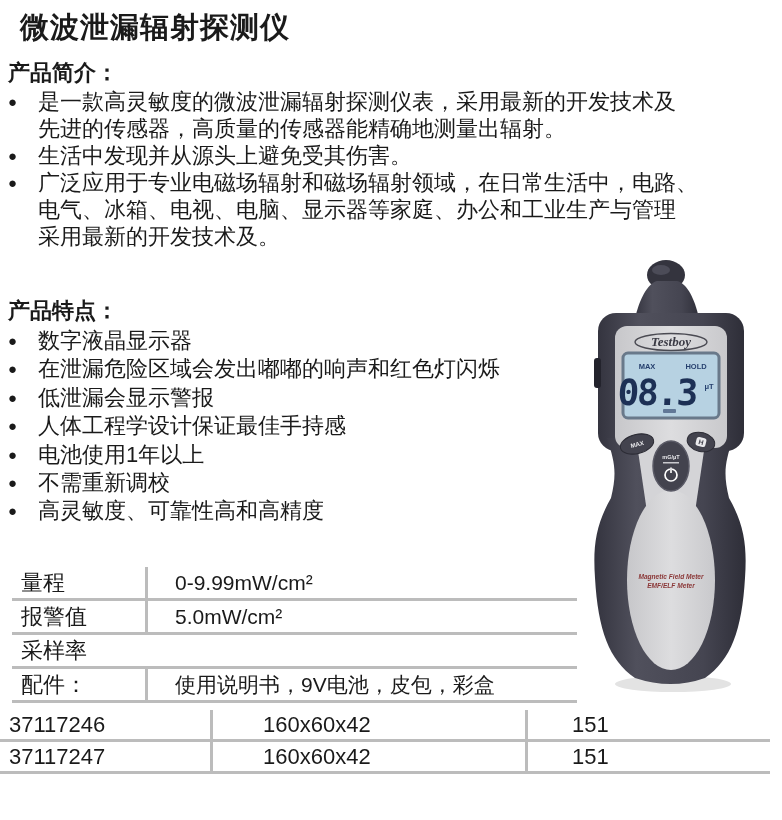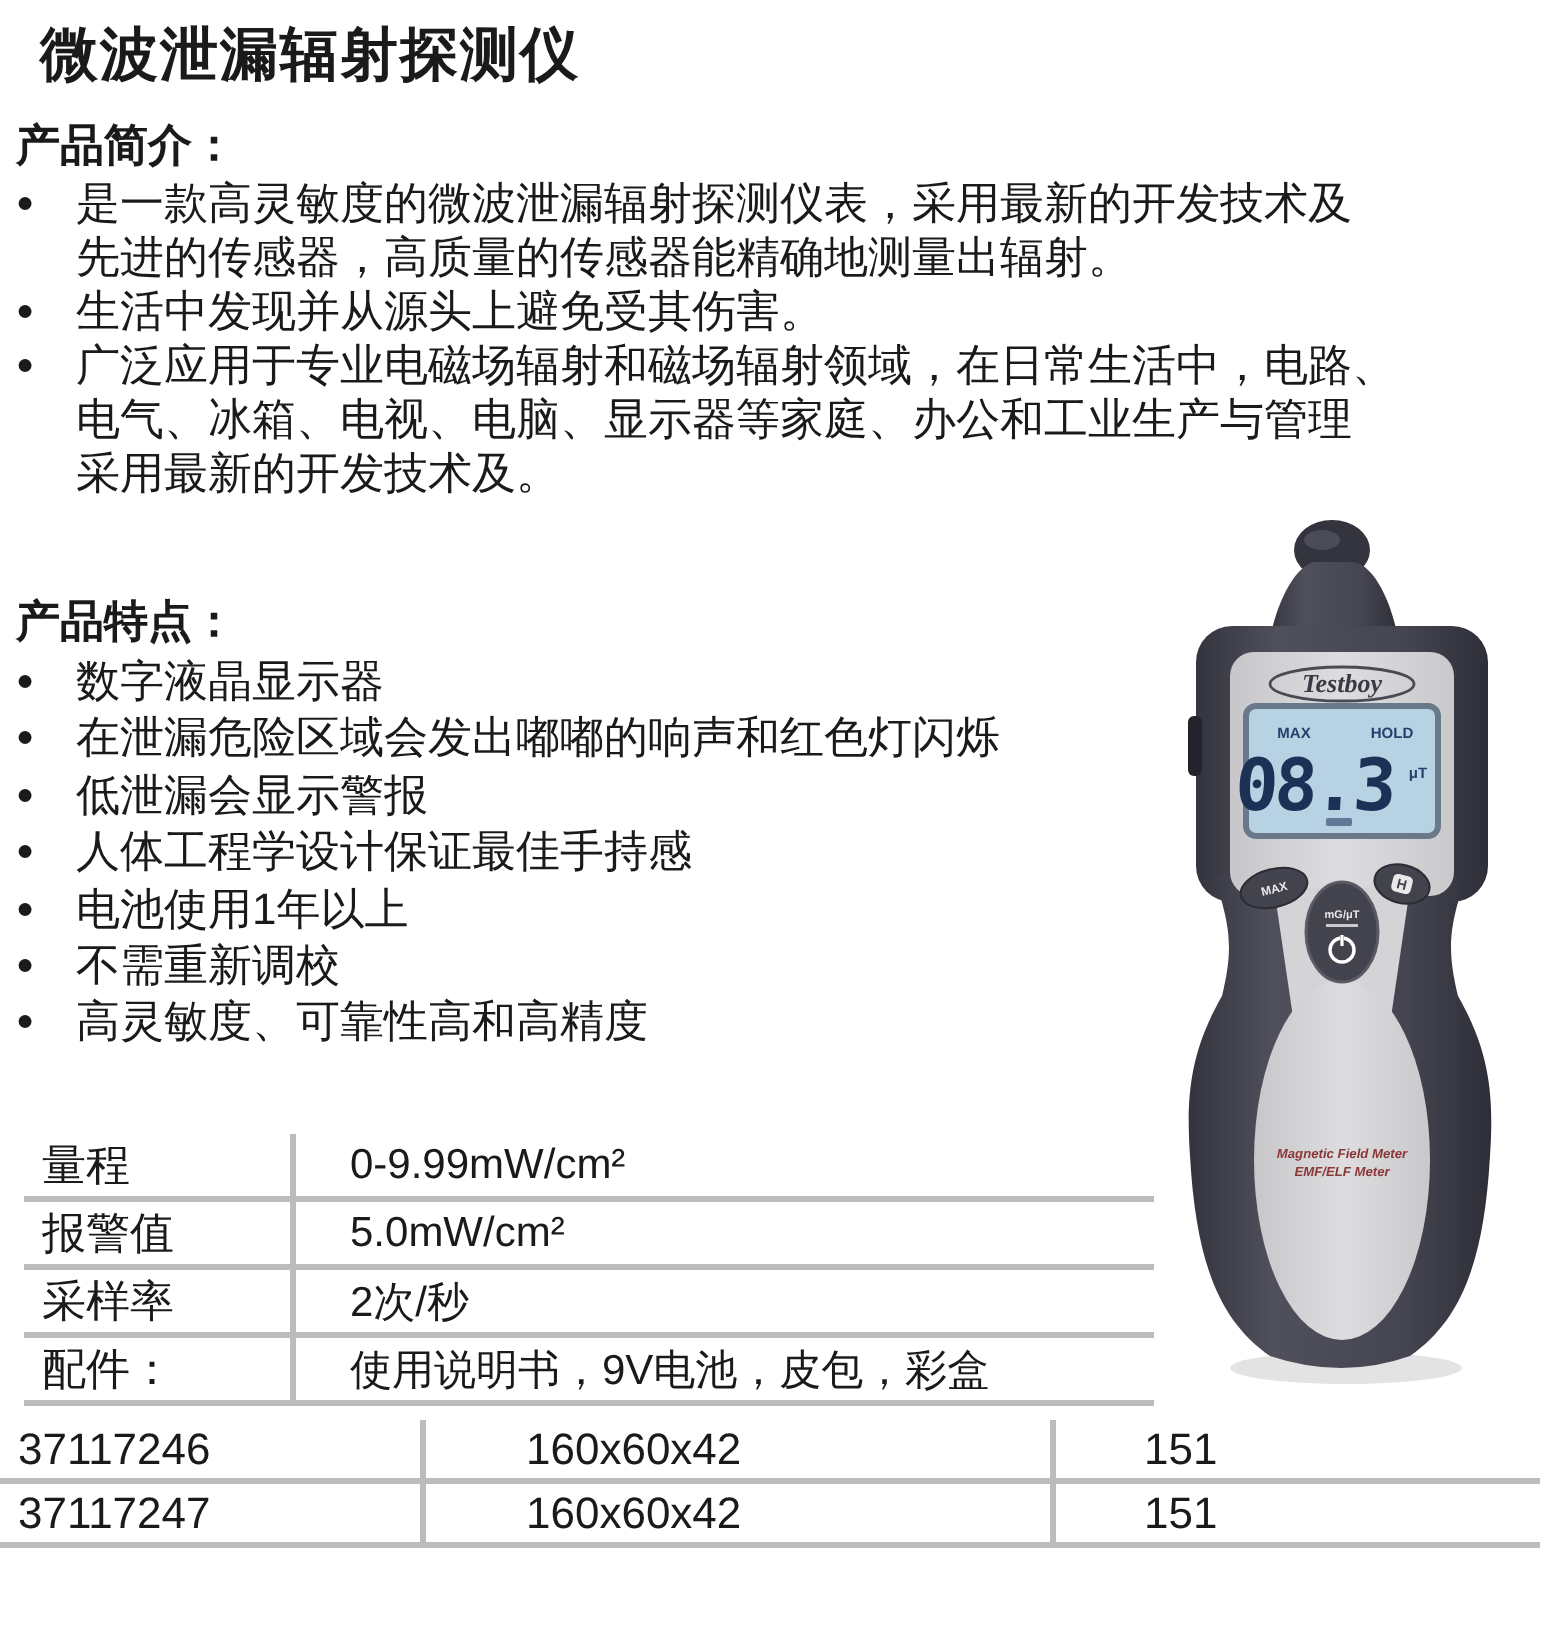--- a/index.html
+++ b/index.html
@@ -124,21 +124,20 @@
   <div class="spec-row">
     <div class="spec-label">量程</div>
     <div class="spec-value">0-9.99mW/cm²</div>
   </div>
   <div class="spec-row">
     <div class="spec-label">报警值</div>
     <div class="spec-value">5.0mW/cm²</div>
   </div>
   <div class="spec-row">
     <div class="spec-label">采样率</div>
-    <div class="spec-value">2次/秒</div>
   </div>
   <div class="spec-row">
     <div class="spec-label">配件：</div>
     <div class="spec-value">使用说明书，9V电池，皮包，彩盒</div>
   </div>
 </div>
 
 <div id="order">
   <div class="o-row">
     <div class="o-c1">37117246</div>

